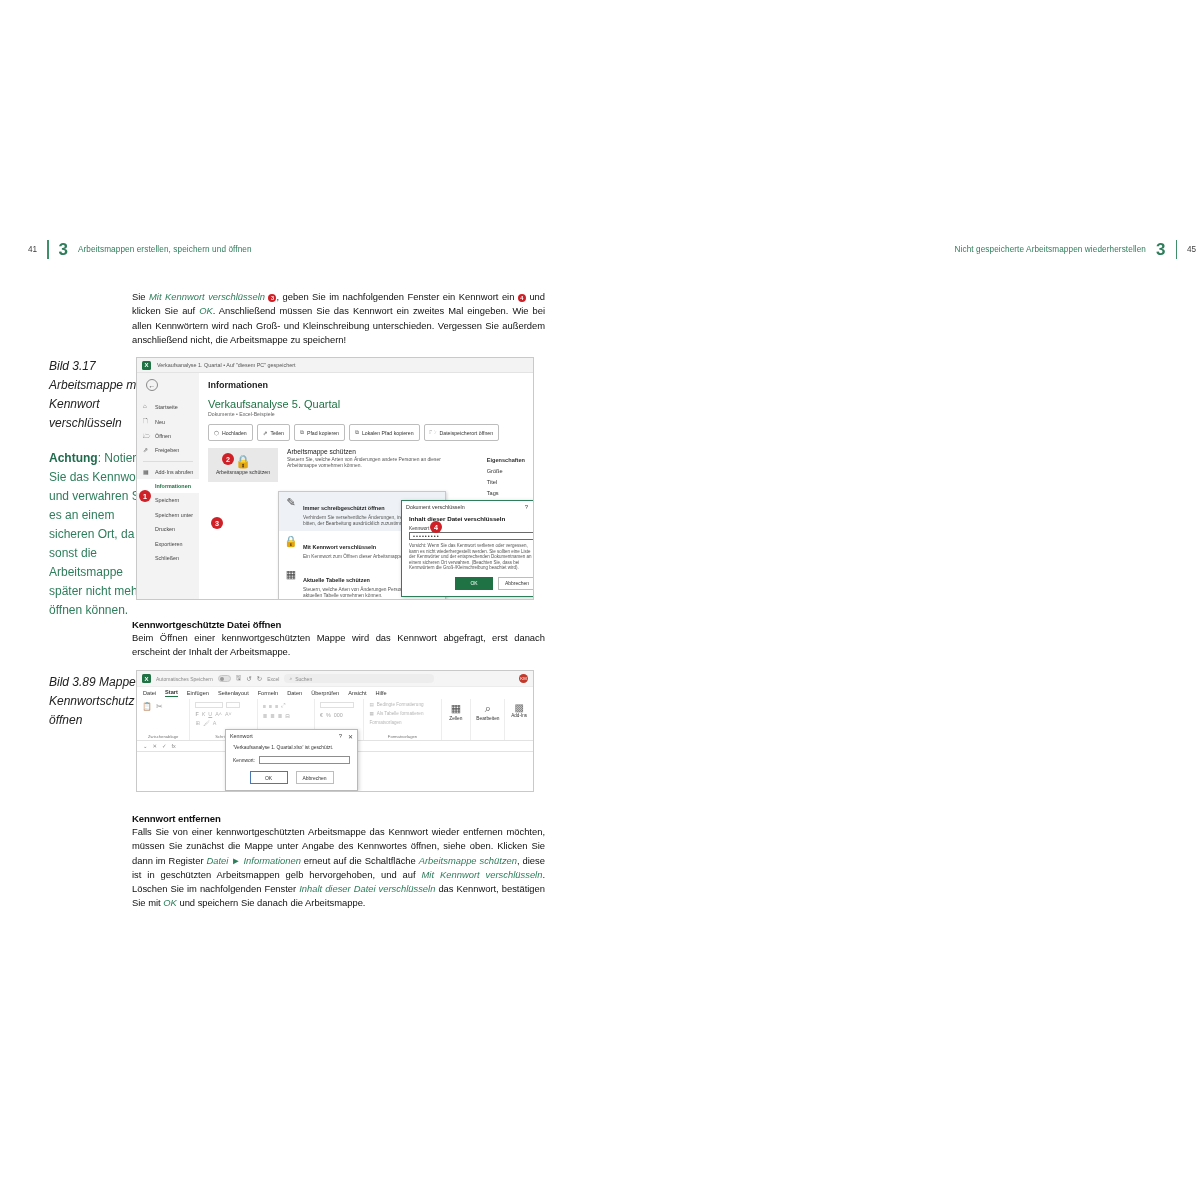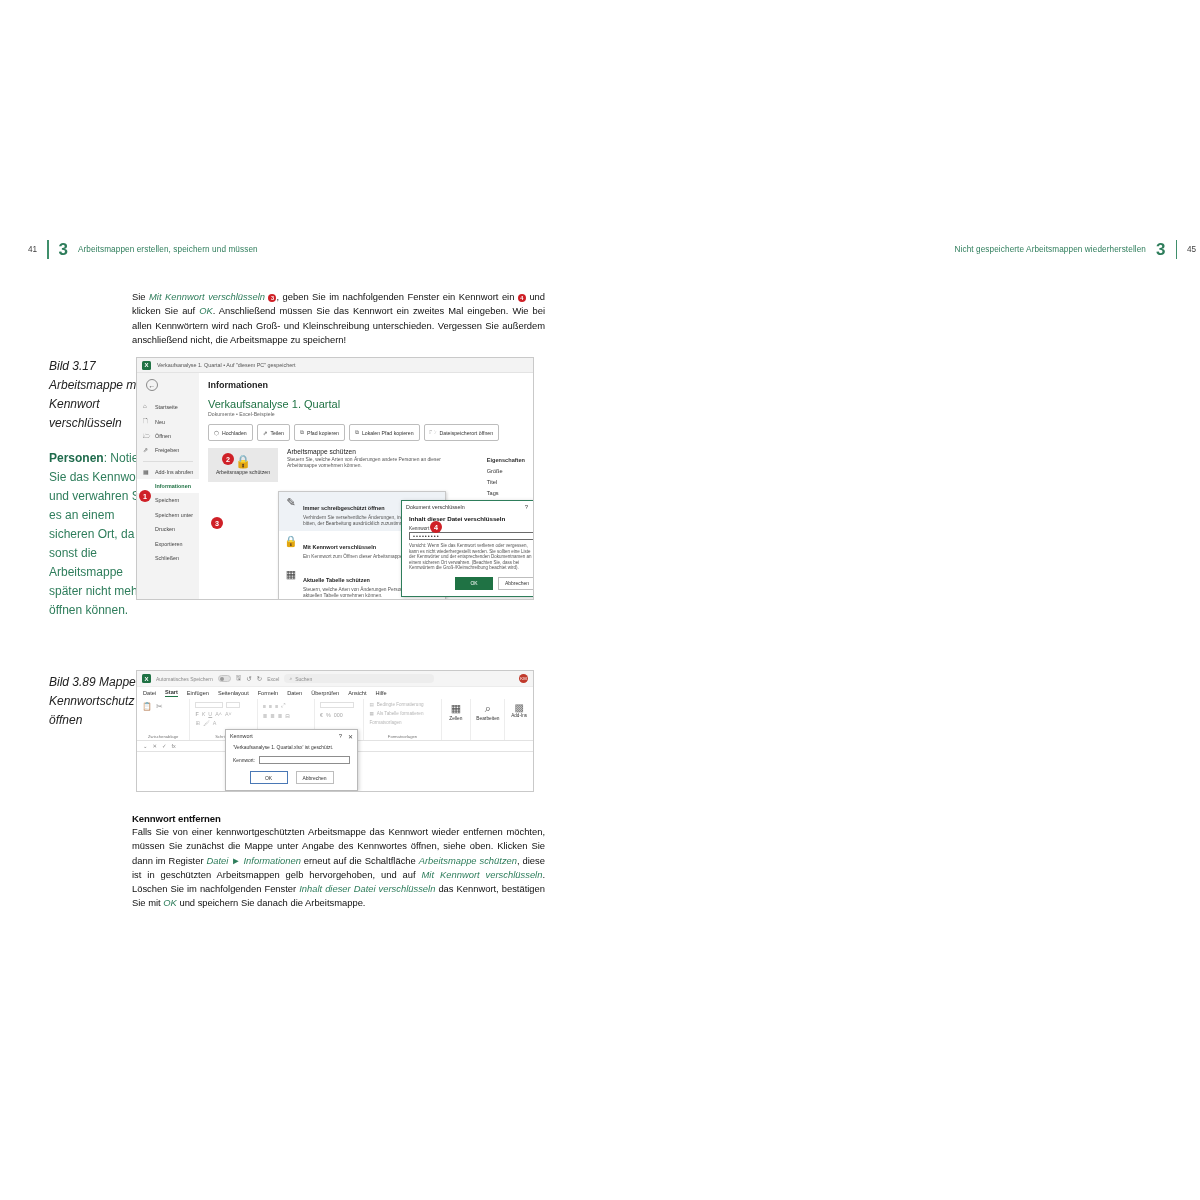--- a/index.html
+++ b/index.html
@@ -138,29 +138,29 @@
 <body>
 
 <div class="spread">
 
   <div class="page left">
 
     <div class="runhead left">
       <span class="folio">41</span>
       <span class="rule"></span>
       <span class="chapno">3</span>
-      <span class="ttl">Arbeitsmappen erstellen, speichern und müssen</span>
+      <span class="ttl">Arbeitsmappen erstellen, speichern und öffnen</span>
     </div>
 
     <div class="col" style="top:290px;">
       <p class="body"><span>Sie </span><span class="it">Mit Kennwort verschlüsseln</span> <span class="noselect" style="display:inline-block;width:8px;height:8px;border-radius:50%;background:#cf2027;color:#fff;font-size:5.6px;font-weight:bold;text-align:center;line-height:8px;vertical-align:0px;">3</span><span>, geben Sie im nachfolgenden Fenster ein Kennwort ein </span><span class="noselect" style="display:inline-block;width:8px;height:8px;border-radius:50%;background:#cf2027;color:#fff;font-size:5.6px;font-weight:bold;text-align:center;line-height:8px;">4</span><span> und klicken Sie auf </span><span class="it">OK</span><span>. Anschließend müssen Sie das Kennwort ein zweites Mal eingeben. Wie bei allen Kennwörtern wird nach Groß- und Kleinschreibung unterschieden. Vergessen Sie außerdem anschließend nicht, die Arbeitsmappe zu speichern!</span></p>
     </div>
 
     <div class="mnote fig" style="top:357px;">Bild 3.17 Arbeitsmappe mit Kennwort verschlüsseln</div>
-    <div class="mnote warn" style="top:449px;"><b>Personen</b><span>: Notieren Sie das Kennwort und verwahren Sie es an einem sicheren Ort, da Sie sonst die Arbeitsmappe später nicht mehr öffnen können.</span></div>
+    <div class="mnote warn" style="top:449px;"><b>Achtung</b><span>: Notieren Sie das Kennwort und verwahren Sie es an einem sicheren Ort, da Sie sonst die Arbeitsmappe später nicht mehr öffnen können.</span></div>
     <div class="mnote fig" style="top:673px;">Bild 3.89 Mappe mit Kennwortschutz öffnen</div>
 
     <div class="shot" style="left:136px; top:357px; width:398px; height:243px;">
       <div class="bs-titlebar">
         <span class="xl-tile"></span>
         <span class="bs-title">Verkaufsanalyse 1. Quartal • Auf "diesem PC" gespeichert</span>
       </div>
       <div class="bs-body">
         <div class="bs-nav">
           <div class="bs-back"></div>
@@ -173,21 +173,21 @@
           <div class="bs-nav-item sel"><span>Informationen</span></div>
           <div class="bs-nav-item"><span>Speichern</span></div>
           <div class="bs-nav-item"><span>Speichern unter</span></div>
           <div class="bs-nav-item"><span>Drucken</span></div>
           <div class="bs-nav-item"><span>Exportieren</span></div>
           <div class="bs-nav-item"><span>Schließen</span></div>
         </div>
 
         <div class="bs-main">
           <div class="bs-h1">Informationen</div>
-          <div class="bs-fname">Verkaufsanalyse 1. Quartal</div>
+          <div class="bs-fname">Verkaufsanalyse 5. Quartal</div>
           <div class="bs-path">Dokumente • Excel-Beispiele</div>
           <div class="bs-chips">
             <div class="chip">
                 <span class="ic">⬡</span>
                 <span>Hochladen</span>
               </div>
             <div class="chip">
                 <span class="ic">⇗</span>
                 <span>Teilen</span>
               </div>
@@ -259,20 +259,24 @@
 
         </div>
       </div>
     </div>
 
     <div class="cal" style="left:139px; top:490px;">1</div>
     <div class="cal" style="left:222px; top:453px;">2</div>
     <div class="cal" style="left:211px; top:517px;">3</div>
     <div class="cal" style="left:430px; top:521px;">4</div>
 
+    <div class="col" style="top:619px;">
+      <h4 class="sub">Kennwortgeschützte Datei öffnen</h4>
+      <p class="body">Beim Öffnen einer kennwortgeschützten Mappe wird das Kennwort abgefragt, erst danach erscheint der Inhalt der Arbeitsmappe.</p>
+    </div>
 
     <div class="shot" style="left:136px; top:670px; width:398px; height:122px;">
       <div class="xw-top">
         <span class="xl-tile"></span>
         <span class="xw-autosave">Automatisches Speichern</span>
         <span class="toggle"></span>
         <span class="xw-ic">🖫</span>
         <span class="xw-ic">↺</span>
         <span class="xw-ic">↻</span>
         <span class="xw-autosave">Excel</span>

